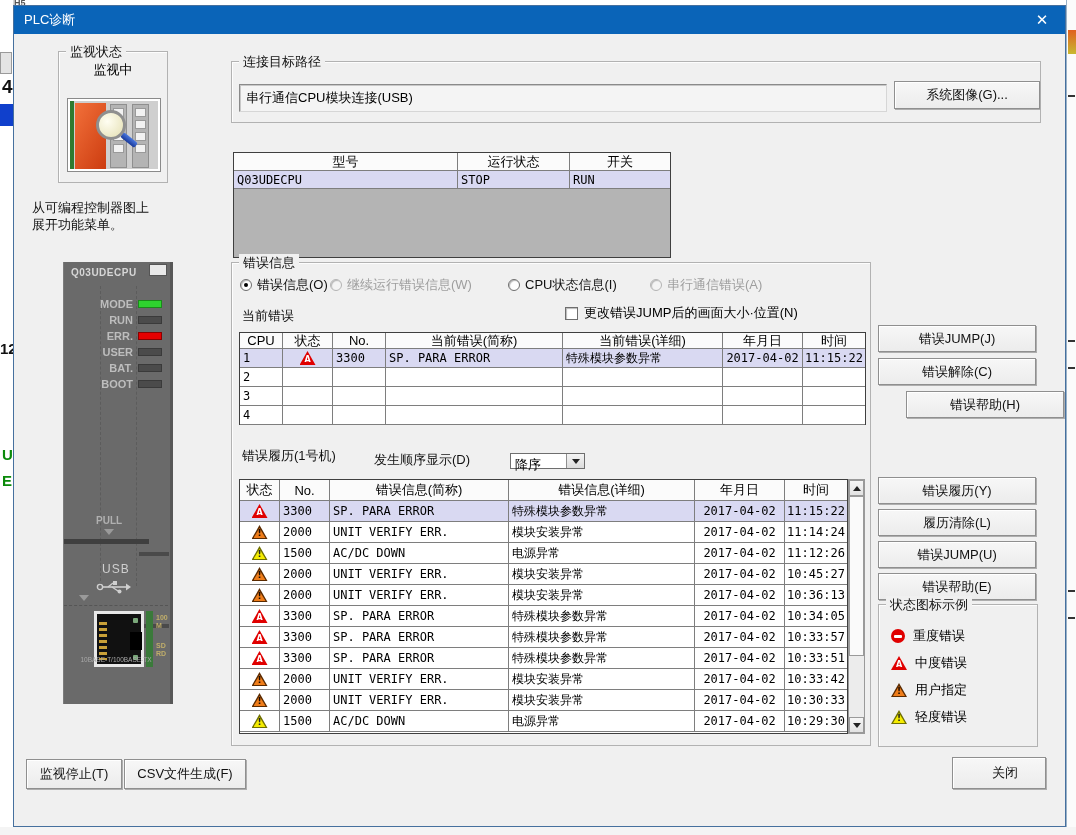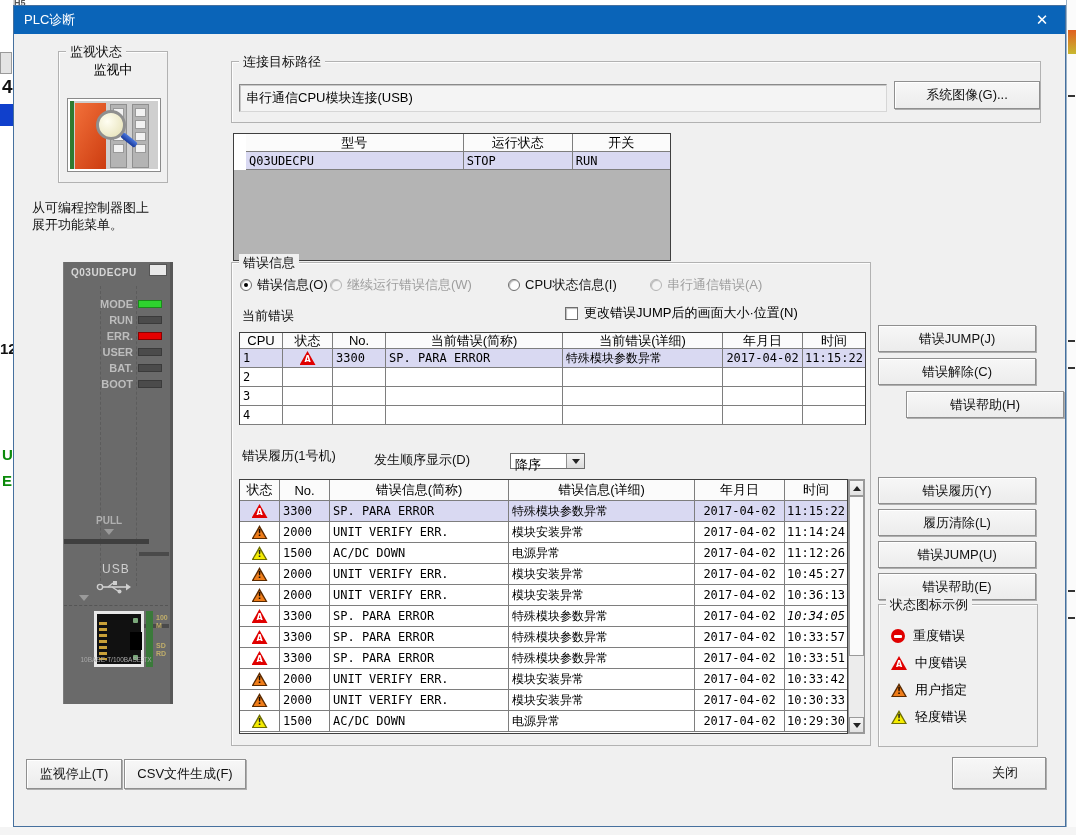--- a/index.html
+++ b/index.html
@@ -250,21 +250,21 @@
 RD</div>
       <div class="base-lbl">10BASE-T/100BASE-TX</div>
     </div>
 
     <div class="gbox" style="left:217px;top:55px;width:810px;height:62px;">
       <span class="glabel">连接目标路径</span>
       <div class="sunken" style="position:absolute;left:7px;top:22px;width:648px;height:28px;font-size:13px;display:flex;align-items:center;padding:0 6px;">串行通信CPU模块连接(USB)</div>
     </div>
     <div class="btn" style="left:880px;top:75px;width:146px;height:28px;">系统图像(G)...</div>
 
-    <div class="tbl" style="left:219px;top:127px;width:438px;height:128px;padding-left:12px;">
+    <div class="tbl" style="left:219px;top:146px;width:438px;height:106px;">
       <div id="module-table-body">
           <div class="trow thead">
             <div class="tcell" style="width: 224px; height: 18px;">型号</div>
             <div class="tcell" style="width: 112px; height: 18px;">运行状态</div>
             <div class="tcell" style="width: 100px; height: 18px;">开关</div>
           </div>
           <div class="trow tdata selrow">
             <div class="tcell" style="width: 224px; height: 18px;">Q03UDECPU</div>
             <div class="tcell" style="width: 112px; height: 18px;">STOP</div>
             <div class="tcell" style="width: 100px; height: 18px;">RUN</div>
@@ -450,21 +450,21 @@
                 <div class="tcell c-center" style="width: 40px; height: 21px;">
                   <span class="ic ic-medium">
                     <span class="t1"></span>
                     <span class="tglyph">A</span>
                   </span>
                 </div>
                 <div class="tcell" style="width: 50px; height: 21px;">3300</div>
                 <div class="tcell" style="width: 179px; height: 21px;">SP. PARA ERROR</div>
                 <div class="tcell" style="width: 186px; height: 21px;">特殊模块参数异常</div>
                 <div class="tcell c-center" style="width: 90px; height: 21px;">2017-04-02</div>
-                <div class="tcell c-center" style="width: 62px; height: 21px; font-style: italic;">10:34:05</div>
+                <div class="tcell c-center" style="width: 62px; height: 21px;">10:34:05</div>
               </div>
               <div class="trow tdata">
                 <div class="tcell c-center" style="width: 40px; height: 21px;">
                   <span class="ic ic-medium">
                     <span class="t1"></span>
                     <span class="tglyph">A</span>
                   </span>
                 </div>
                 <div class="tcell" style="width: 50px; height: 21px;">3300</div>
                 <div class="tcell" style="width: 179px; height: 21px;">SP. PARA ERROR</div>

